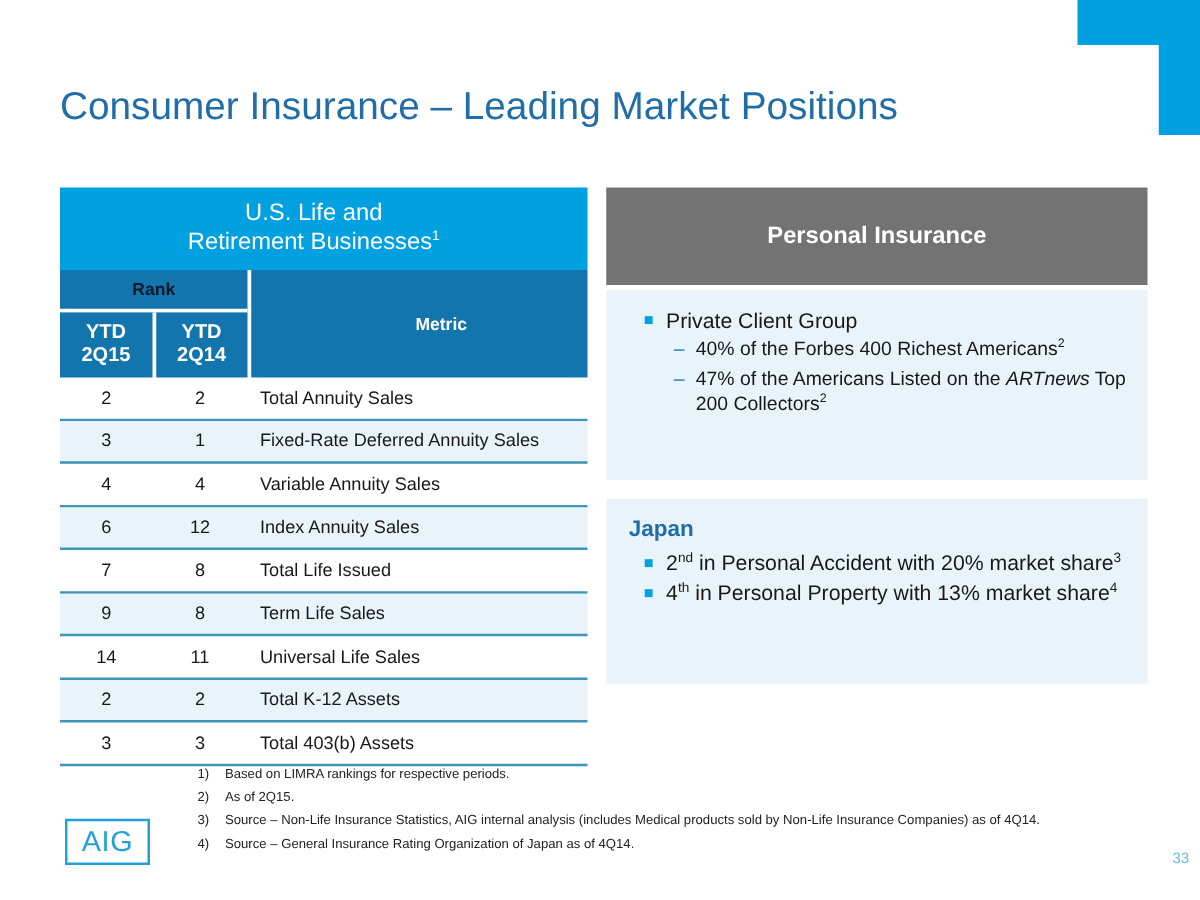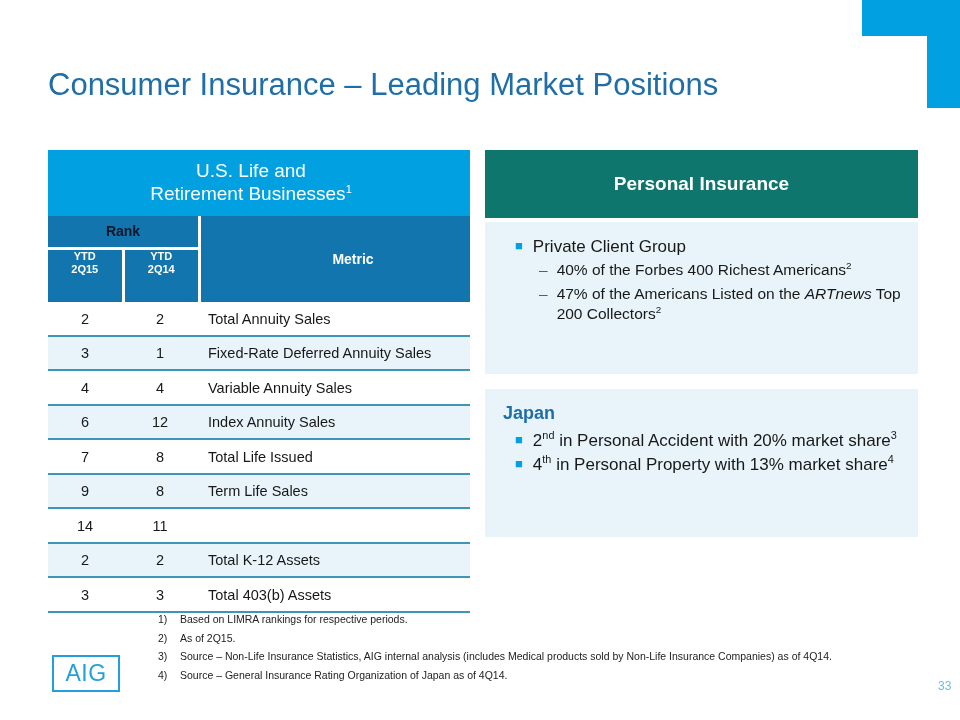--- a/index.html
+++ b/index.html
@@ -86,25 +86,25 @@
   }
   .hdr-sub-row {
     display: flex;
     height: 52px;
   }
   .hdr-sub {
     flex: 1;
     background: #1275AE;
     color: #ffffff;
     font-weight: bold;
-    font-size: 11px;
+    font-size: 16px;
     text-align: center;
     display: flex;
     flex-direction: column;
-    justify-content: flex-start;
+    justify-content: center;
     line-height: 1.18;
   }
   .hdr-sub.first { margin-right: 3px; }
   .hdr-metric {
     flex: 1;
     margin-left: 3px;
     background: #1275AE;
     color: #ffffff;
     font-weight: bold;
     font-size: 14px;
@@ -139,26 +139,26 @@
   }
 
   
   #right-panel {
     position: absolute;
     left: 485px;
     top: 150px;
     width: 433px;
   }
   .panel-title {
-    background: #0f766e;
+    background: #737373;
     color: #ffffff;
     font-weight: bold;
     font-size: 19px;
     text-align: center;
-    height: 68px;
+    height: 78px;
     display: flex;
     align-items: center;
     justify-content: center;
   }
   .panel-box {
     background: #E8F4FA;
     padding: 14px 16px 16px 16px;
   }
   .panel-box.us { min-height: 122px; margin-top: 4px; }
   .panel-box.japan { min-height: 118px; margin-top: 15px; }
@@ -297,20 +297,21 @@
         <div class="c-metric">Total Life Issued</div>
       </div>
       <div class="trow alt">
         <div class="c-rank1">9</div>
         <div class="c-rank2">8</div>
         <div class="c-metric">Term Life Sales</div>
       </div>
       <div class="trow">
         <div class="c-rank1">14</div>
         <div class="c-rank2">11</div>
+        <div class="c-metric">Universal Life Sales</div>
       </div>
       <div class="trow alt">
         <div class="c-rank1">2</div>
         <div class="c-rank2">2</div>
         <div class="c-metric">Total K-12 Assets</div>
       </div>
       <div class="trow">
         <div class="c-rank1">3</div>
         <div class="c-rank2">3</div>
         <div class="c-metric">Total 403(b) Assets</div>

